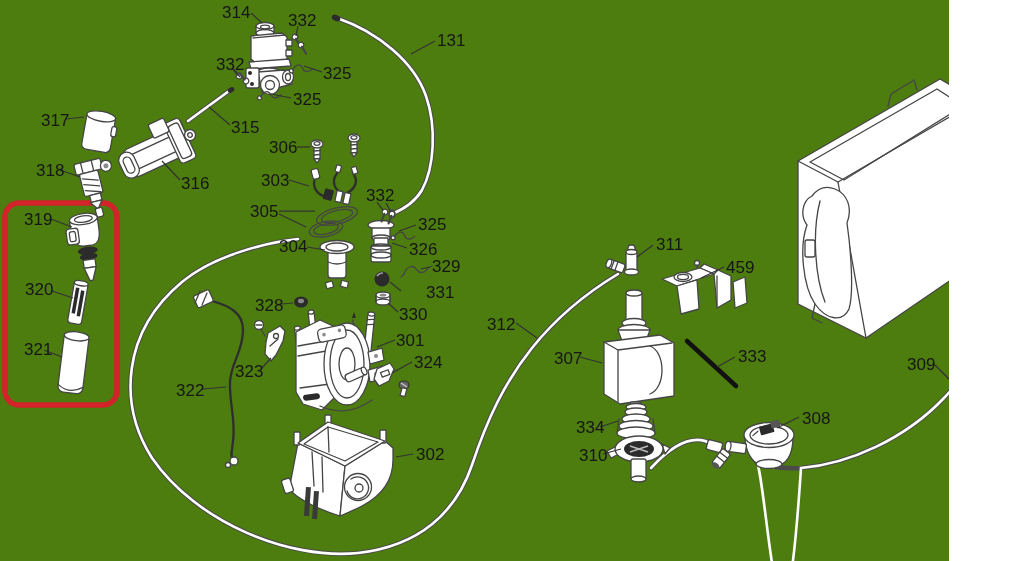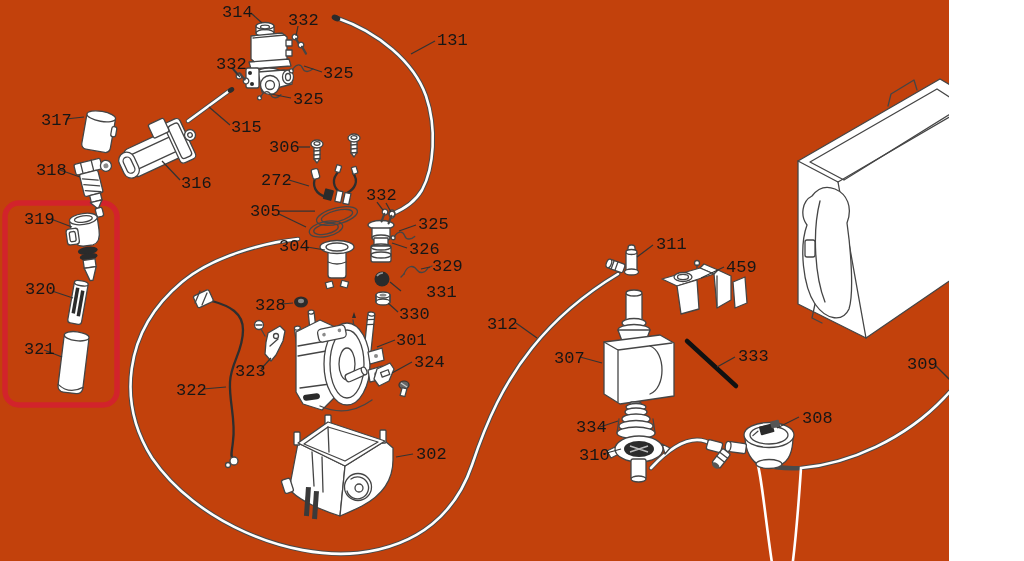--- a/index.html
+++ b/index.html
@@ -1,17 +1,17 @@
 <!DOCTYPE html>
 <html><head>
 <meta charset="utf-8">
 <style>
   html,body{margin:0;padding:0;background:#fff;}
-  .stage{position:relative;width:949px;height:561px;background:#c2410c;overflow:hidden;
-         font-family:Liberation Mono, monospace;}
+  .stage{position:relative;width:949px;height:561px;background:#4d7c0f;overflow:hidden;
+         font-family:Liberation Sans, sans-serif;}
   .stage svg{position:absolute;left:0;top:0;}
   .lbl{position:absolute;font-size:17px;font-weight:400;color:#161616;line-height:1.1;
        white-space:nowrap;user-select:none;}
   
   .ln{stroke:#454545;fill:none;stroke-width:1.3;stroke-linejoin:round;stroke-linecap:round;}
   .w{stroke:#454545;fill:#ffffff;stroke-width:1.3;stroke-linejoin:round;}
   .dk{fill:#2b2b2b;stroke:none;}
   .gy{fill:#8a8a8a;stroke:none;}
   .ld{stroke:#333;fill:none;stroke-width:1.25;}
   .tubeO{stroke:#4a4a4a;stroke-width:4.6;fill:none;stroke-linecap:round;}
@@ -486,21 +486,21 @@
   <div class="lbl" style="left:293px;top:91px">325</div>
   <div class="lbl" style="left:231px;top:119px">315</div>
   <div class="lbl" style="left:41px;top:112px">317</div>
   <div class="lbl" style="left:36px;top:162px">318</div>
   <div class="lbl" style="left:181px;top:175px">316</div>
   <div class="lbl" style="left:437px;top:32px">131</div>
   <div class="lbl" style="left:24px;top:211px">319</div>
   <div class="lbl" style="left:25px;top:281px">320</div>
   <div class="lbl" style="left:24px;top:341px">321</div>
   <div class="lbl" style="left:269px;top:139px">306</div>
-  <div class="lbl" style="left:261px;top:172px">272</div>
+  <div class="lbl" style="left:261px;top:172px">303</div>
   <div class="lbl" style="left:250px;top:203px">305</div>
   <div class="lbl" style="left:279px;top:238px">304</div>
   <div class="lbl" style="left:366px;top:187px">332</div>
   <div class="lbl" style="left:418px;top:216px">325</div>
   <div class="lbl" style="left:409px;top:241px">326</div>
   <div class="lbl" style="left:432px;top:258px">329</div>
   <div class="lbl" style="left:426px;top:284px">331</div>
   <div class="lbl" style="left:399px;top:306px">330</div>
   <div class="lbl" style="left:255px;top:297px">328</div>
   <div class="lbl" style="left:176px;top:382px">322</div>

